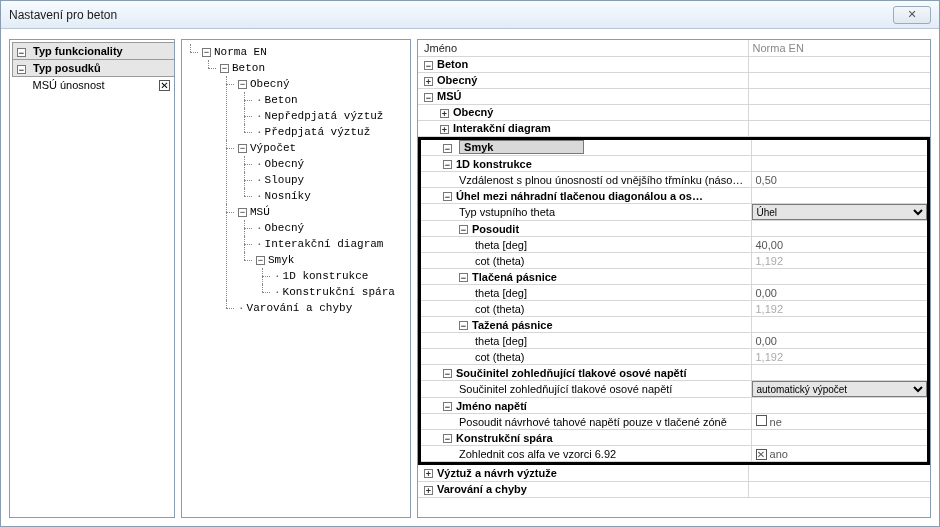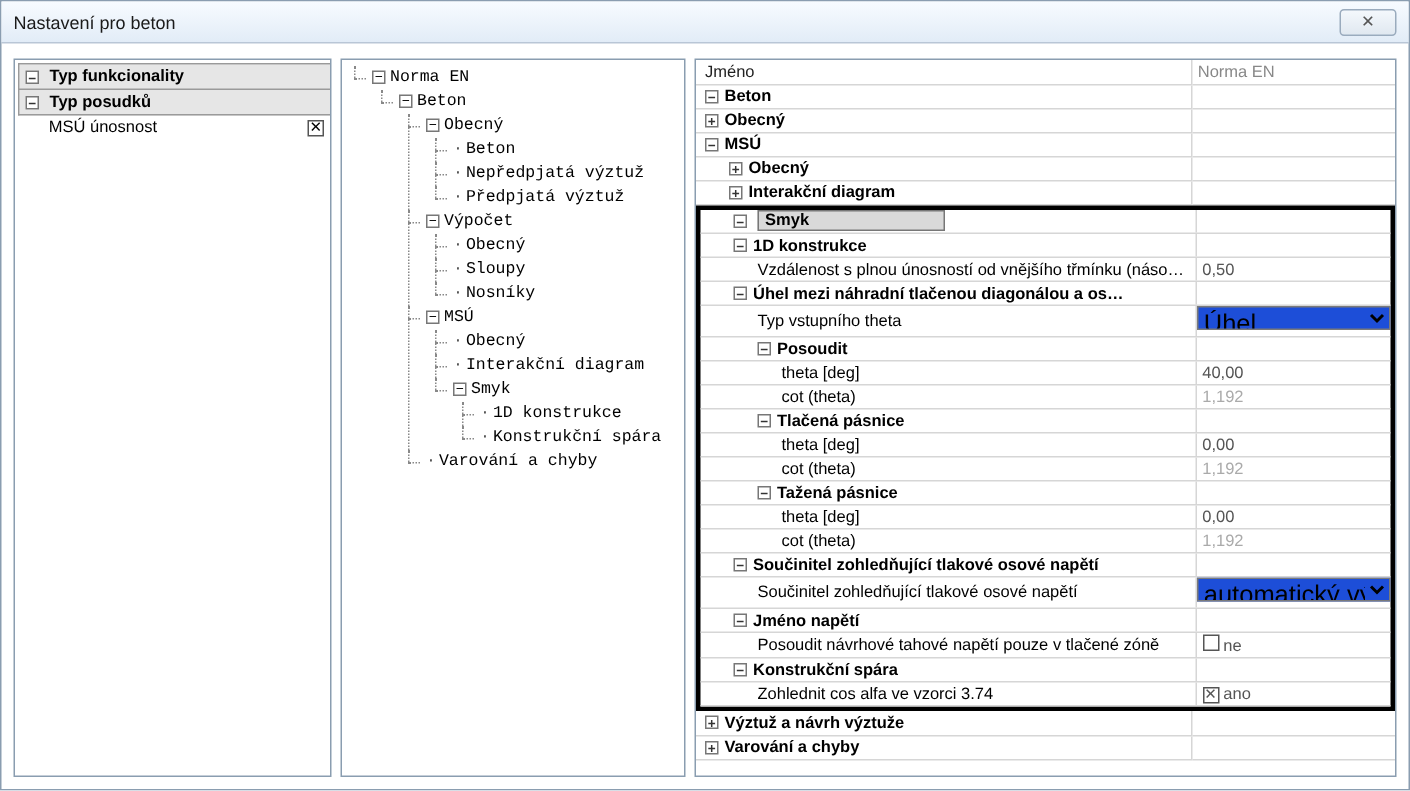--- a/index.html
+++ b/index.html
@@ -53,21 +53,21 @@
     bottom: 8px;
     gap: 6px;
   }
   .panel {
     border: 1px solid #8a9db0;
     background: #fff;
     height: 100%;
     overflow: hidden;
     position: relative;
   }
-  .panel-left { width: 212px; }
+  .panel-left { width: 166px; }
   .panel-mid  { width: 230px; }
   .panel-right{ flex: 1; }
 
   table.grid {
     border-collapse: collapse;
     width: 100%;
   }
   table.grid td {
     padding: 2px 4px;
     white-space: nowrap;
@@ -171,23 +171,23 @@
   .highlight-box {
     border:3px solid #000;
   }
   .indent1 { padding-left: 22px !important; }
   .indent2 { padding-left: 38px !important; }
   .indent3 { padding-left: 54px !important; }
   .indent0 { padding-left: 6px !important; }
 
   select.fake {
     width:100%;
-    font-size:17px;
+    font-size:10px;
     border:1px solid #7a7a7a;
-    background:#1d4ed8;
+    background:#e5e5e5;
     height:16px;
   }
 </style>
 </head>
 <body>
 
 <div class="window">
   <div class="titlebar">
     <span>Nastavení pro beton</span>
     <span class="closebtn">✕</span>
@@ -366,21 +366,21 @@
               </tr>
         <tr class="row">
                 <td class="label indent2">Posoudit návrhové tahové napětí pouze v tlačené zóně</td>
             <td class="val"><span class="checkbox"></span> <span>ne</span></td>
               </tr>
         <tr class="row bold">
                 <td class="label indent1"><span class="plusminus">−</span><span>Konstrukční spára</span></td>
                 <td class="val"></td>
               </tr>
         <tr class="row">
-                <td class="label indent2">Zohlednit cos  alfa ve vzorci 3.74</td>
+                <td class="label indent2">Zohlednit cos  alfa ve vzorci 6.92</td>
             <td class="val"><span class="checkbox checked"></span> <span>ano</span></td>
               </tr>
       </tbody>
           </table>
       </div>
 
       <table class="propgrid">
         <tbody>
             <tr class="row bold">
               <td class="label indent0"><span class="plusminus">+</span><span>Výztuž a návrh výztuže</span></td>

